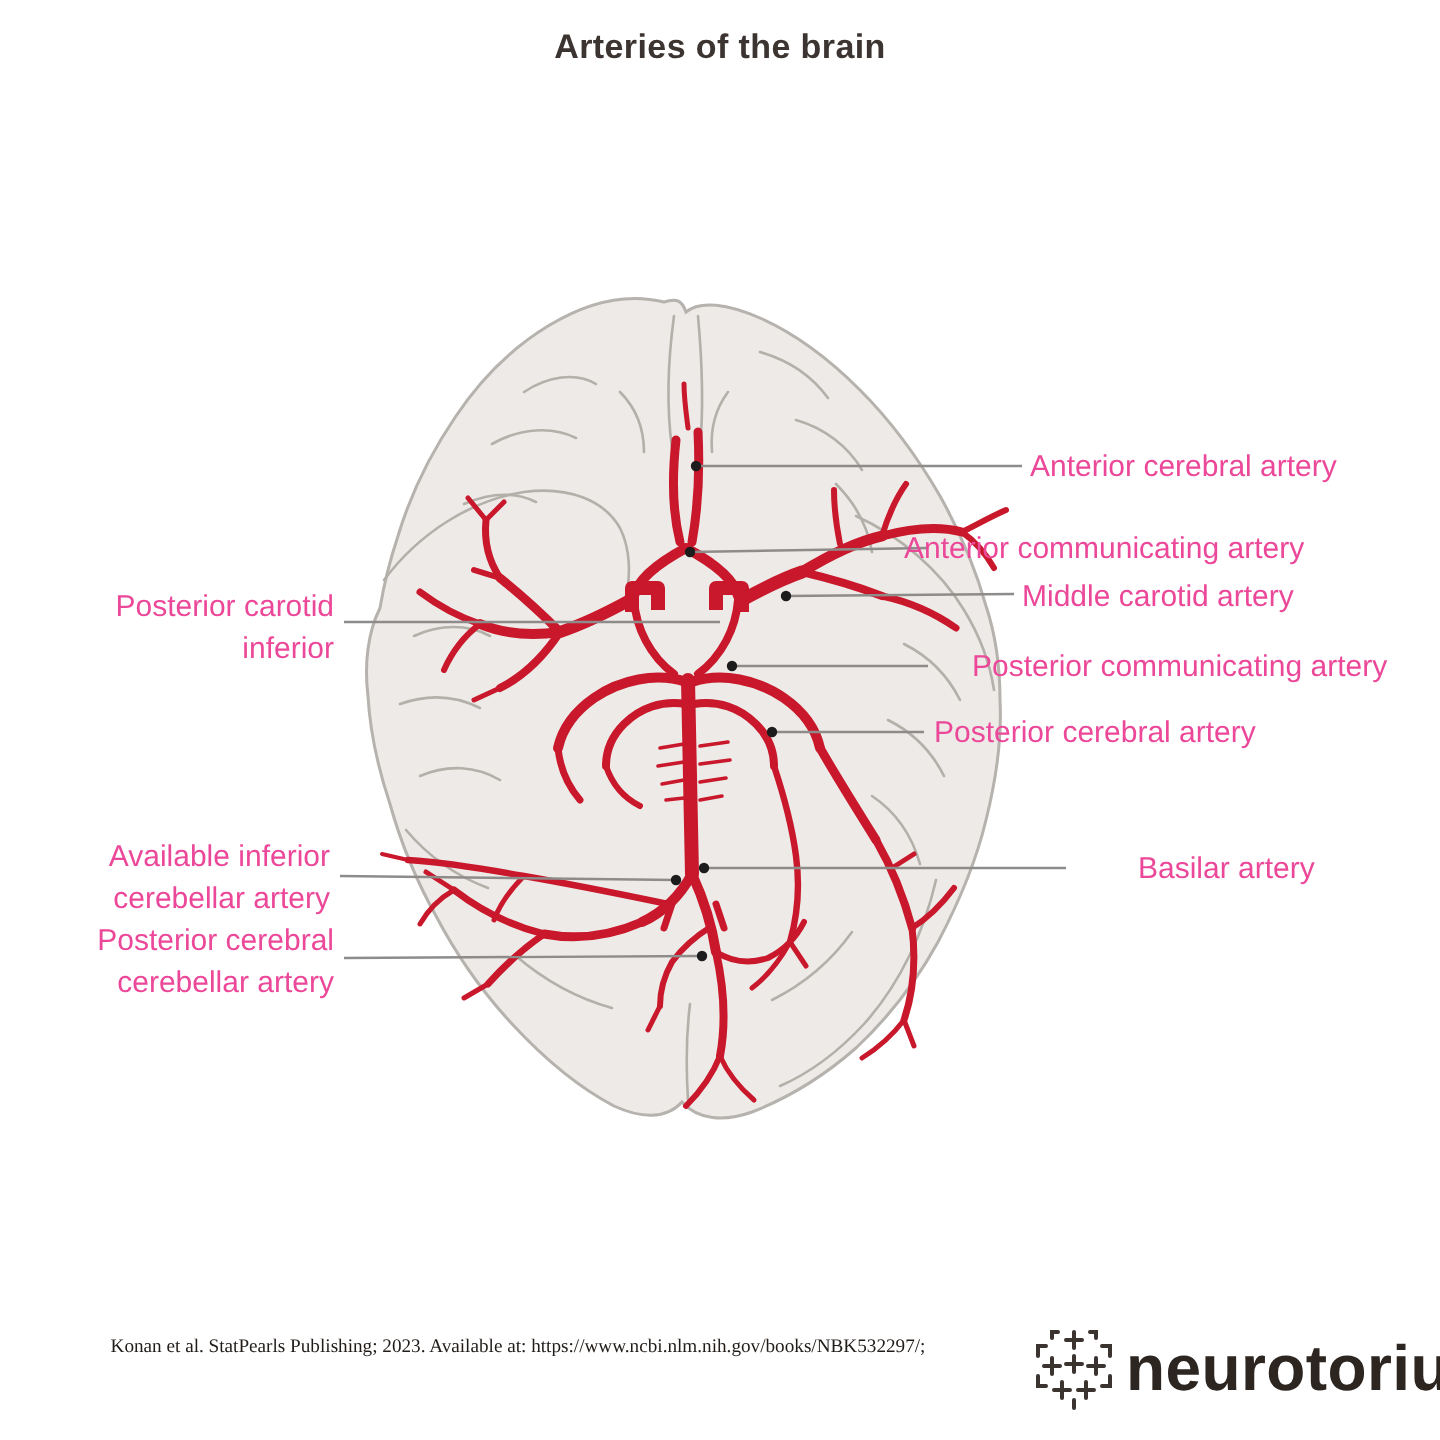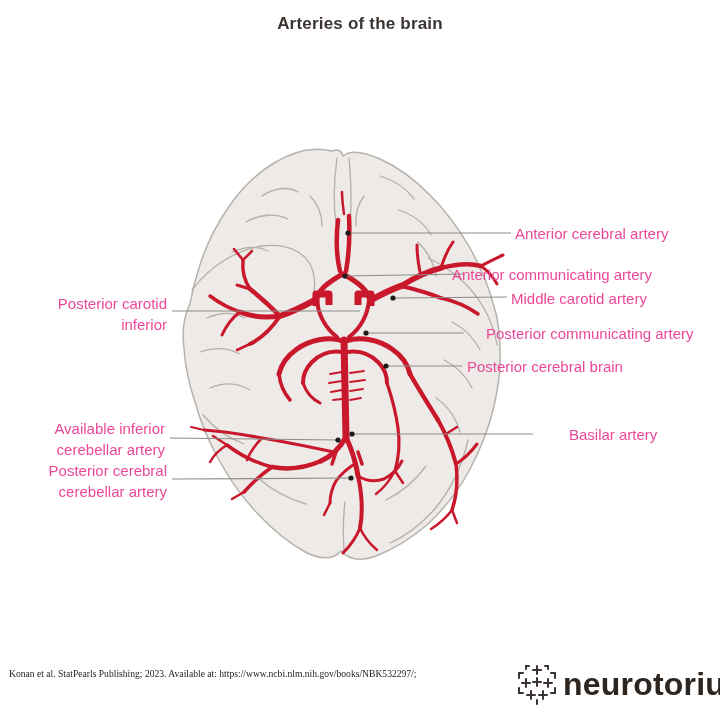--- a/index.html
+++ b/index.html
@@ -4,21 +4,21 @@
 <style>
   html,body{margin:0;padding:0;background:#ffffff;}
   #canvas{position:relative;width:720px;height:720px;background:#ffffff;overflow:hidden;
           font-family:"Liberation Sans",sans-serif;border-radius:13px;}
   #title{position:absolute;top:14px;left:0;width:720px;text-align:center;
          font-size:17px;font-weight:bold;color:#3b3430;letter-spacing:.2px;}
   svg.diagram{position:absolute;left:0;top:0;}
   .lbl{position:absolute;font-size:15px;color:#ec4899;line-height:21px;white-space:nowrap;}
   .lbl.right2{text-align:right;width:160px;white-space:normal;}
   #footer-citation{position:absolute;left:9px;top:666px;width:500px;
-      font-family:"Liberation Serif",serif;font-size:9.6px;line-height:15px;color:#211c18;}
+      font-family:"Liberation Serif",serif;font-size:9.6px;line-height:15px;color:#211c18;text-align:center;}
   #logo{position:absolute;left:516px;top:662px;display:flex;align-items:center;}
   #logo-text{font-size:32px;color:#2c2520;font-weight:600;letter-spacing:.2px;margin-left:5px;}
 </style>
 </head>
 <body>
 
 <div id="canvas">
 
   <div id="title">Arteries of the brain</div>
 
@@ -158,21 +158,21 @@
       <circle cx="352" cy="434" r="2.6"></circle>
       <circle cx="338" cy="440" r="2.6"></circle>
       <circle cx="351" cy="478" r="2.6"></circle>
     </g>
   </svg>
 
   <div class="lbl" style="left:515px;top:223px;">Anterior cerebral artery</div>
   <div class="lbl" style="left:452px;top:264px;">Anterior communicating artery</div>
   <div class="lbl" style="left:511px;top:288px;">Middle carotid artery</div>
   <div class="lbl" style="left:468px;top:323px;margin-left:18px;">Posterior communicating artery</div>
-  <div class="lbl" style="left:467px;top:356px;">Posterior cerebral brain</div>
+  <div class="lbl" style="left:467px;top:356px;">Posterior cerebral artery</div>
   <div class="lbl" style="left:569px;top:424px;">Basilar artery</div>
 
   <div class="lbl right2" style="left:7px;top:293px;">
     <span>Posterior carotid</span><br>
     <span>inferior</span>
   </div>
   <div class="lbl right2" style="left:5px;top:418px;">
     <span>Available inferior</span><br>
     <span>cerebellar artery</span>
   </div>

